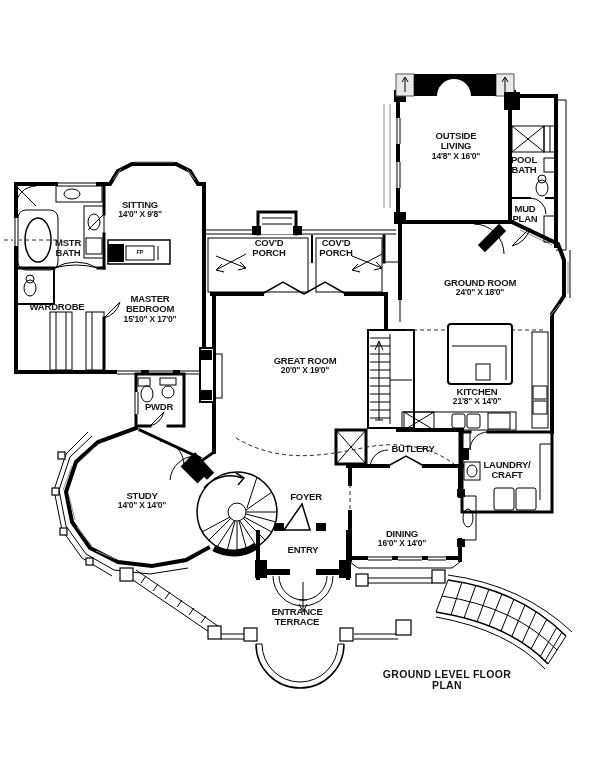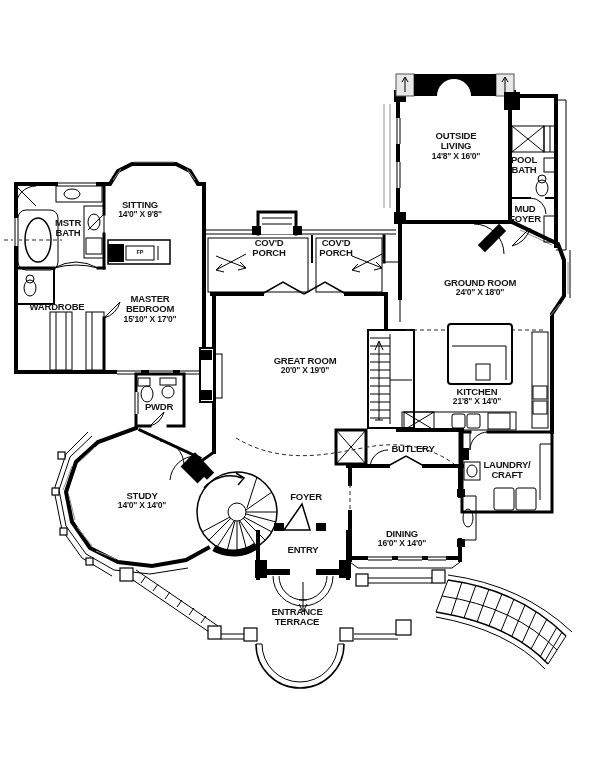--- a/index.html
+++ b/index.html
@@ -317,23 +317,23 @@
     <path class="t" d="M462,582 L451,615 M476,585 L464,618 M489,589 L477,622 M502,594 L489,626 M514,599 L501,631 M525,605 L512,636 M536,612 L522,643 M547,619 L531,649 M557,627 L540,657 M562,632 L545,661"></path>
   </g>
 
 </svg>
 
   <div class="label" style="left:456px;top:146px"><span class="rname">OUTSIDE
 LIVING</span><span class="dims">14'8" X 16'0"</span></div>
   <div class="label" style="left:524px;top:165px"><span class="rname">POOL
 BATH</span></div>
   <div class="label" style="left:525px;top:214px"><span class="rname">MUD
-FOYER</span></div>
+PLAN</span></div>
   <div class="label" style="left:140px;top:210px"><span class="rname">SITTING</span><span class="dims">14'0" X 9'8"</span></div>
-  <div class="label" style="left:68px;top:228px"><span class="rname">MSTR
+  <div class="label" style="left:68px;top:248px"><span class="rname">MSTR
 BATH</span></div>
   <div class="label" style="left:57px;top:307px"><span class="rname">WARDROBE</span></div>
   <div class="label" style="left:150px;top:309px"><span class="rname">MASTER
 BEDROOM</span><span class="dims">15'10" X 17'0"</span></div>
   <div class="label" style="left:269px;top:248px"><span class="rname">COV'D
 PORCH</span></div>
   <div class="label" style="left:336px;top:248px"><span class="rname">COV'D
 PORCH</span></div>
   <div class="label" style="left:480px;top:288px"><span class="rname">GROUND ROOM</span><span class="dims">24'0" X 18'0"</span></div>
   <div class="label" style="left:305px;top:366px"><span class="rname">GREAT ROOM</span><span class="dims">20'0" X 19'0"</span></div>
@@ -343,13 +343,14 @@
   <div class="label" style="left:507px;top:470px"><span class="rname">LAUNDRY/
 CRAFT</span></div>
   <div class="label" style="left:142px;top:501px"><span class="rname">STUDY</span><span class="dims">14'0" X 14'0"</span></div>
   <div class="label" style="left:306px;top:497px"><span class="rname">FOYER</span></div>
   <div class="label" style="left:402px;top:539px"><span class="rname">DINING</span><span class="dims">16'0" X 14'0"</span></div>
   <div class="label" style="left:303px;top:550px"><span class="rname">ENTRY</span></div>
   <div class="label" style="left:297px;top:617px"><span class="rname">ENTRANCE
 TERRACE</span></div>
 
   <div class="label fp-label" style="left:140px;top:253px">FP</div>
+  <div class="label title-label" style="left:447px;top:680px">GROUND LEVEL FLOOR PLAN</div>
 </div>
 
 </body></html>

